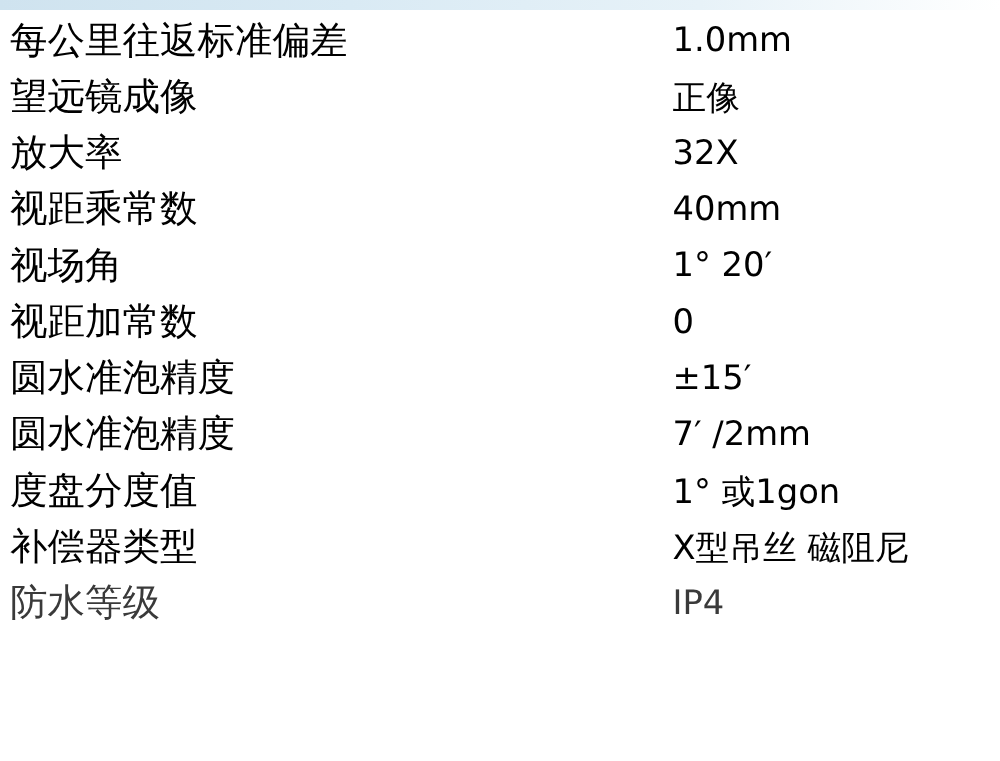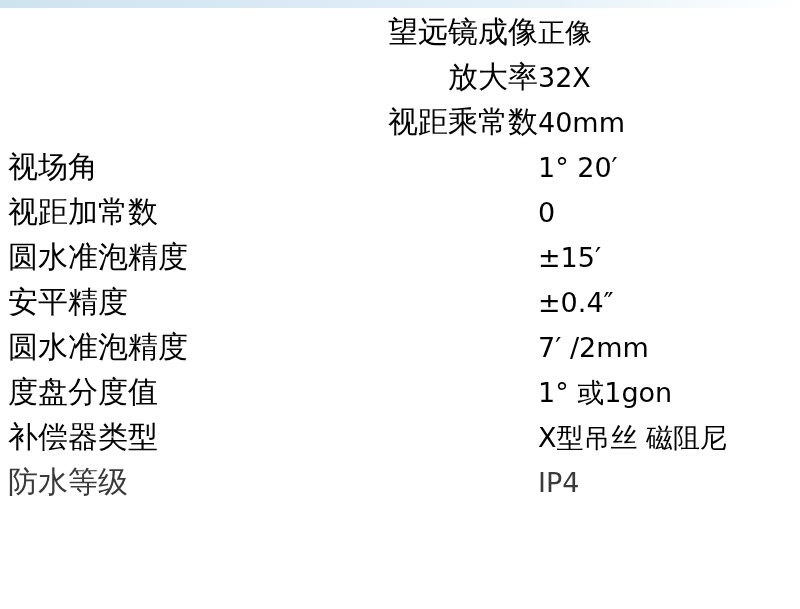--- a/index.html
+++ b/index.html
@@ -59,35 +59,38 @@
   }
   .row-last td.label,
   .row-last td.value {
     color: #3a3a3a;
   }
   .indent-1 {
     padding-left: 20px;
   }
   .indent-2 {
     padding-left: 14px;
-    text-align: right;
   }
   .val-indent {
     padding-left: 14px;
   }
 </style>
 </head>
 <body>
 
 <div class="page">
 
   <div class="top-strip"></div>
 
   <table class="spec-table">
     <tbody>
+      <tr>
+        <td class="label">每公里往返标准偏差</td>
+        <td class="value">1.0mm</td>
+      </tr>
       <tr>
         <td class="label indent-2">望远镜成像</td>
         <td class="value">正像</td>
       </tr>
       <tr>
         <td class="label indent-2">放大率</td>
         <td class="value">32X</td>
       </tr>
       <tr>
         <td class="label indent-2">视距乘常数</td>
@@ -99,24 +102,20 @@
       </tr>
       <tr>
         <td class="label indent-1">视距加常数</td>
         <td class="value val-indent">0</td>
       </tr>
       <tr>
         <td class="label">圆水准泡精度</td>
         <td class="value">±15′</td>
       </tr>
       <tr>
-        <td class="label">安平精度</td>
-        <td class="value">±0.4″</td>
-      </tr>
-      <tr>
         <td class="label">圆水准泡精度</td>
         <td class="value">7′ /2mm</td>
       </tr>
       <tr>
         <td class="label">度盘分度值</td>
         <td class="value">1° 或1gon</td>
       </tr>
       <tr>
         <td class="label">补偿器类型</td>
         <td class="value">X型吊丝 磁阻尼</td>

